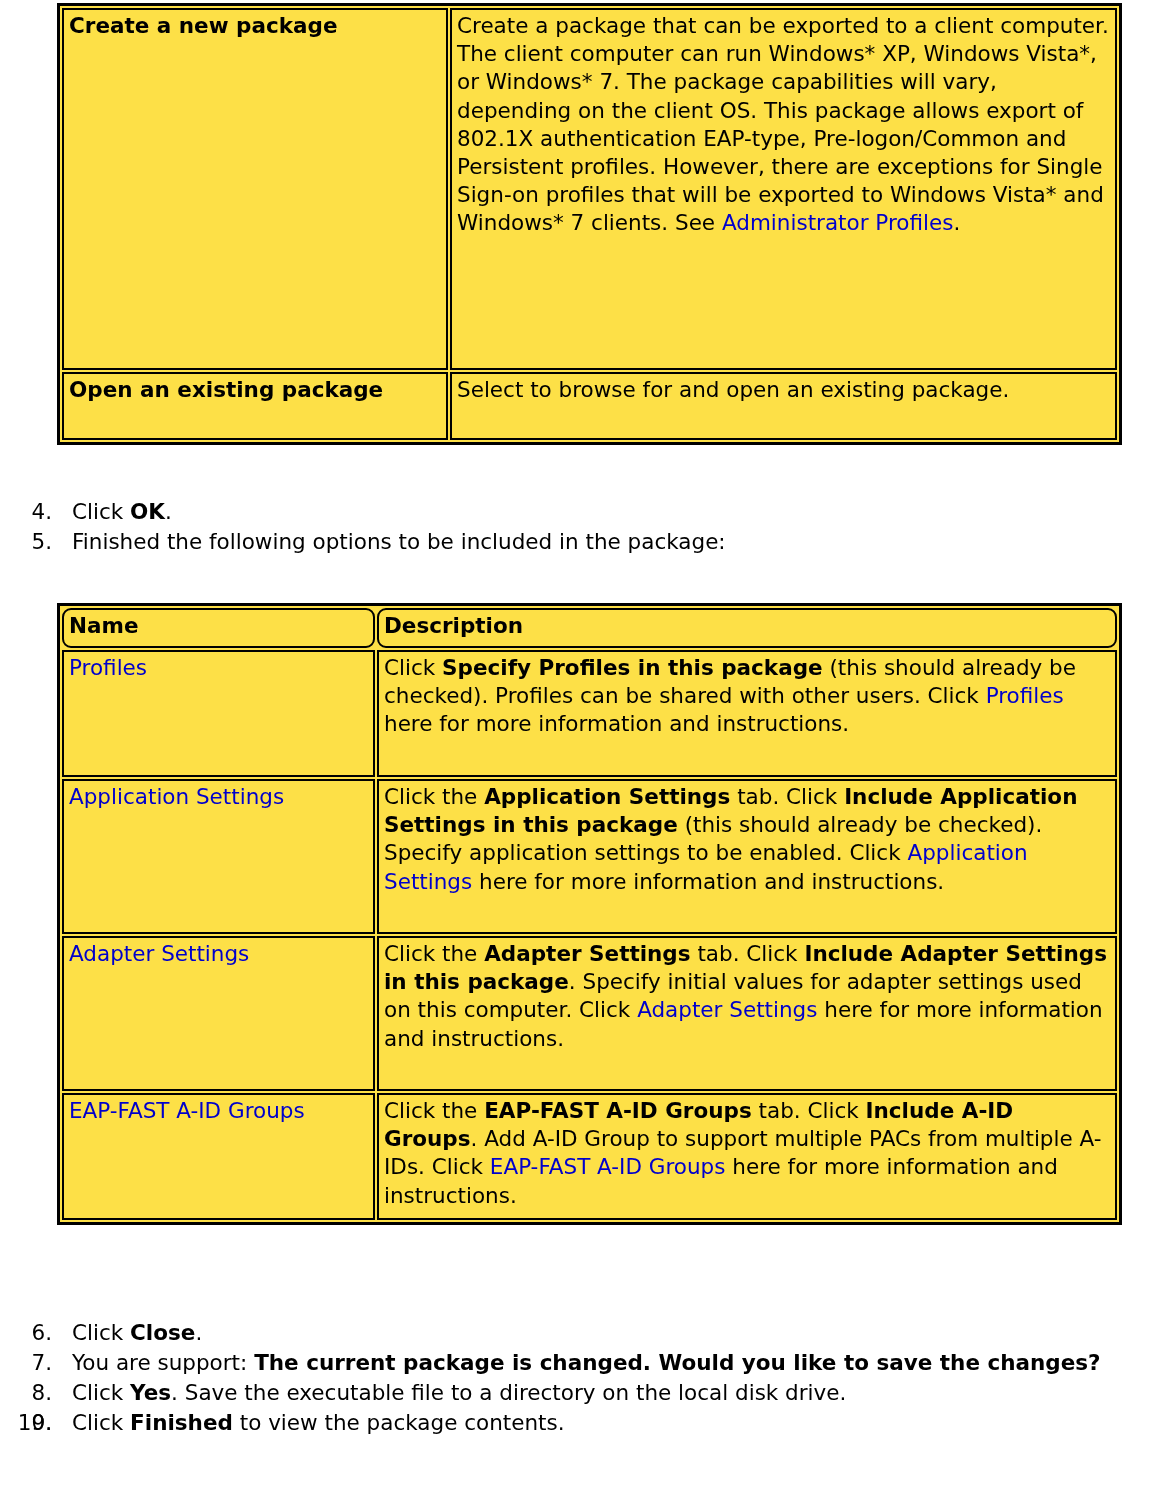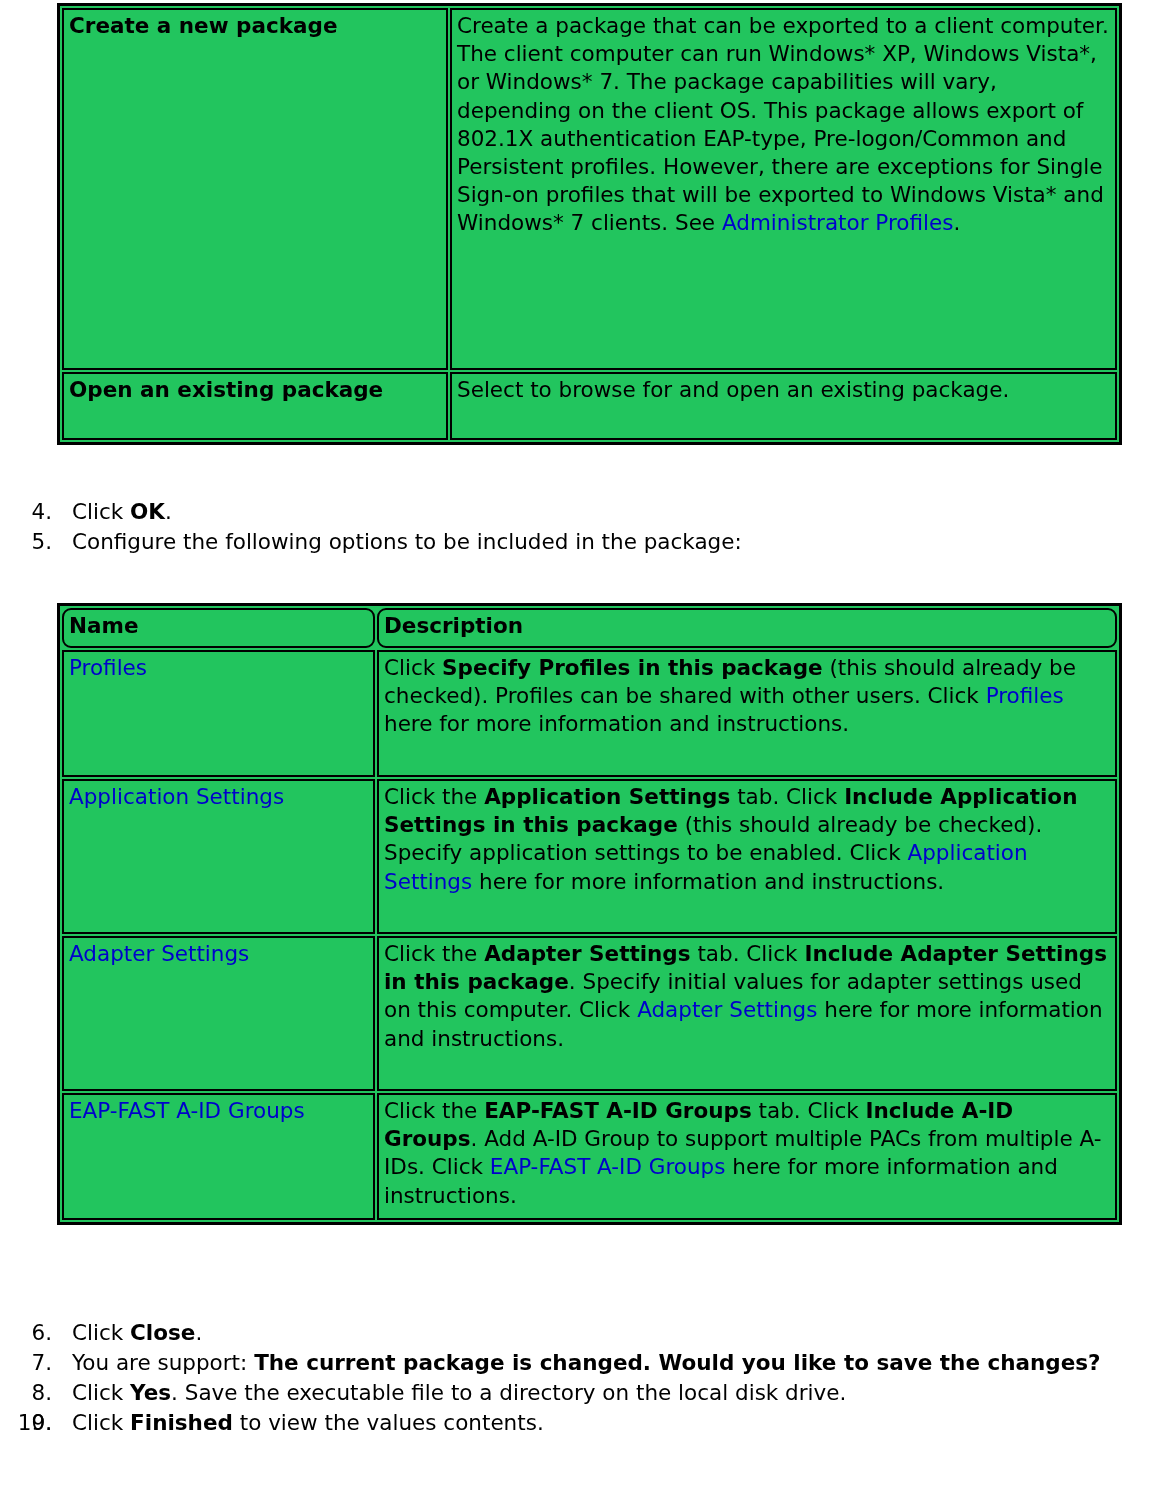--- a/index.html
+++ b/index.html
@@ -19,21 +19,21 @@
     width: 1157px;
     height: 1509px;
     box-sizing: border-box;
   }
 
   
   table.doc-table {
     border-collapse: separate;
     border-spacing: 2px;
     border: 3px solid #000000;
-    background: #22c55e;
+    background: #fde047;
     table-layout: fixed;
   }
   table.doc-table td,
   table.doc-table th {
     border: 2px solid #000000;
     vertical-align: top;
     text-align: left;
     padding: 2px 5px 4px 5px;
     font-size: 21.5px;
     line-height: 28.2px;
@@ -138,21 +138,21 @@
     </tbody>
   </table>
 
   <ol class="steps" id="steps-mid">
     <li>
       <span class="num">4.</span>
       <span class="txt"><span>Click </span><b>OK</b><span>.</span></span>
     </li>
     <li>
       <span class="num">5.</span>
-      <span class="txt"><span>Configure the following options to be included in the package:</span></span>
+      <span class="txt"><span>Finished the following options to be included in the package:</span></span>
     </li>
   </ol>
 
   <table class="doc-table" id="table-package-options">
     <colgroup>
         <col class="c1">
         <col class="c2">
       </colgroup>
     <thead>
       <tr class="hdr">
@@ -199,17 +199,17 @@
     </li>
     <li>
       <span class="num">8.</span>
       <span class="txt"><span>Click </span><b>Yes</b><span>. Save the executable file to a directory on the local disk drive.</span></span>
     </li>
     <li>
       <span class="num">9.</span>
     </li>
     <li>
       <span class="num">10.</span>
-      <span class="txt"><span>Click </span><b>Finished</b><span> to view the values contents.</span></span>
+      <span class="txt"><span>Click </span><b>Finished</b><span> to view the package contents.</span></span>
     </li>
   </ol>
 
 </div>
 
 </body></html>

